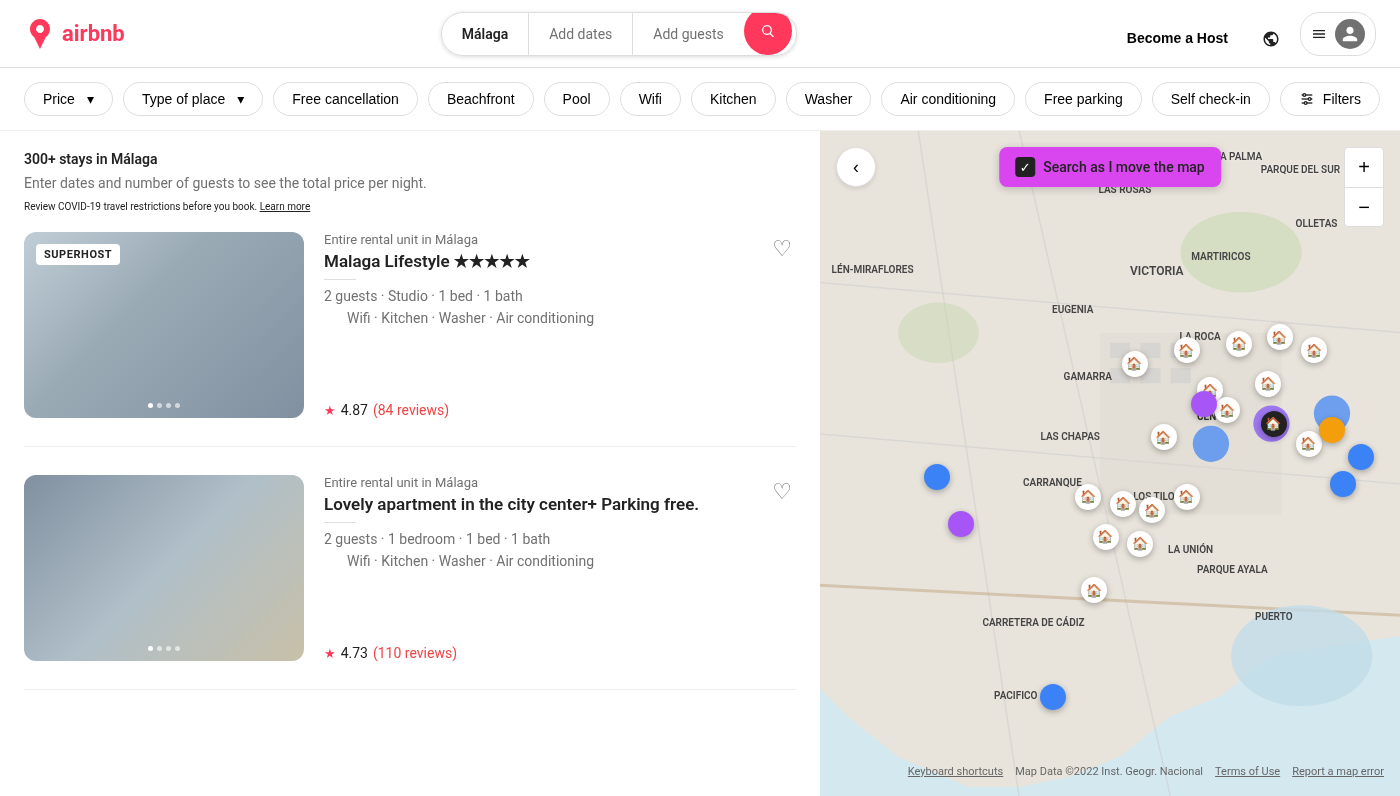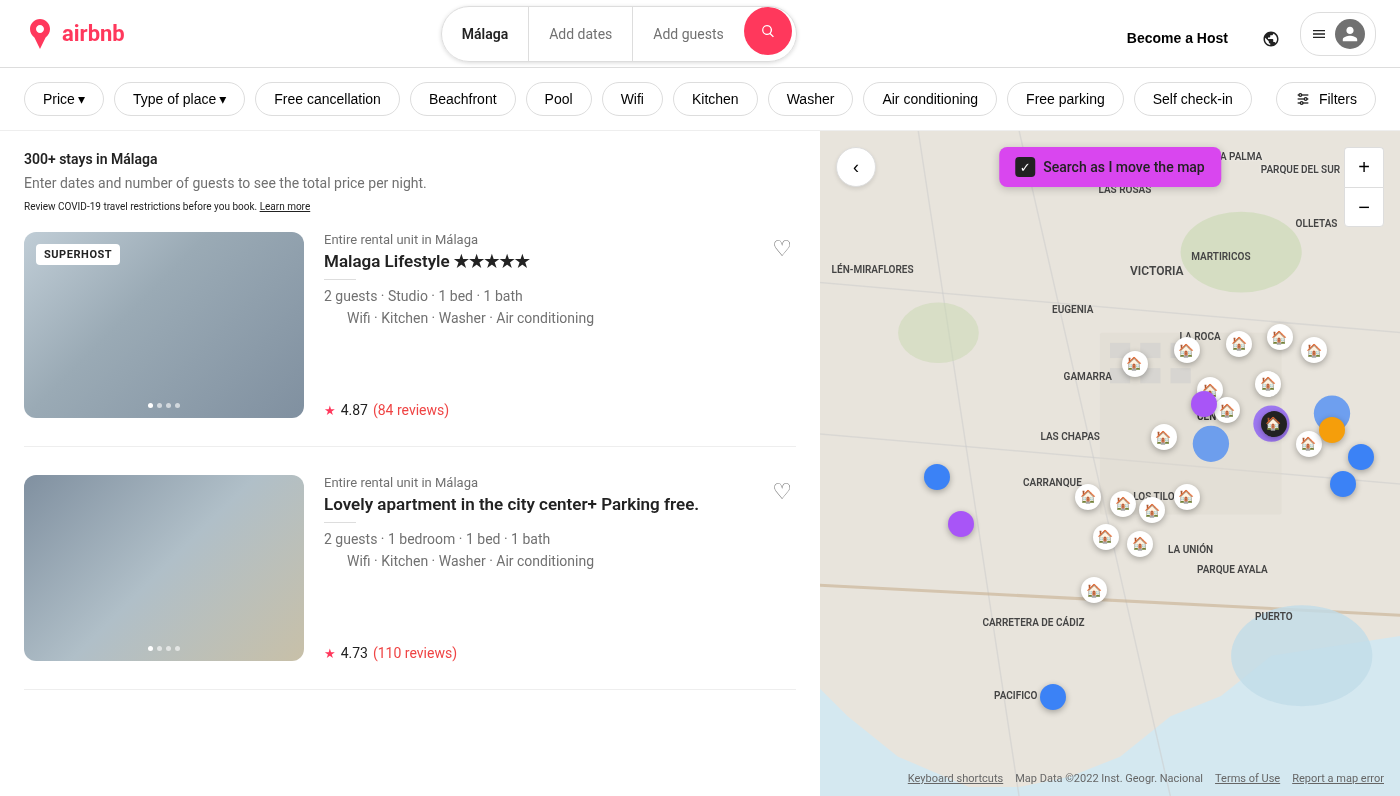--- a/index.html
+++ b/index.html
@@ -26,26 +26,26 @@
       font-weight: 700;
       font-size: 22px;
       cursor: pointer;
     }
     .logo-icon {
       width: 32px;
       height: 32px;
     }
     .search-bar {
       display: flex;
-      align-items: flex-start;
+      align-items: flex-end;
       border: 1px solid #ddd;
       border-radius: 40px;
       box-shadow: 0 1px 4px rgba(0,0,0,0.15);
       overflow: hidden;
-      height: 56px;
+      height: 44px;
     }
     .search-location {
       padding: 0 20px;
       font-weight: 600;
       font-size: 14px;
       border-right: 1px solid #ddd;
       height: 100%;
       display: flex;
       align-items: center;
       cursor: pointer;
@@ -134,21 +134,21 @@
       white-space: nowrap;
       padding: 8px 18px;
       border: 1px solid #ddd;
       border-radius: 20px;
       font-size: 14px;
       font-weight: 500;
       background: #fff;
       cursor: pointer;
       display: flex;
       align-items: center;
-      gap: 3px;
+      gap: 12px;
     }
     .filters-btn {
       display: flex;
       align-items: center;
       gap: 8px;
       padding: 8px 18px;
       border: 1px solid #ddd;
       border-radius: 20px;
       font-size: 14px;
       font-weight: 500;
@@ -388,21 +388,21 @@
       align-items: center;
       justify-content: center;
       cursor: pointer;
       box-shadow: 0 2px 4px rgba(0,0,0,0.1);
       font-size: 18px;
     }
 
     
     .map-footer {
       position: absolute;
-      bottom: 12px;
+      bottom: 19px;
       right: 16px;
       font-size: 11px;
       color: #666;
       display: flex;
       gap: 12px;
     }
   </style>
 </head>
 <body>
 

